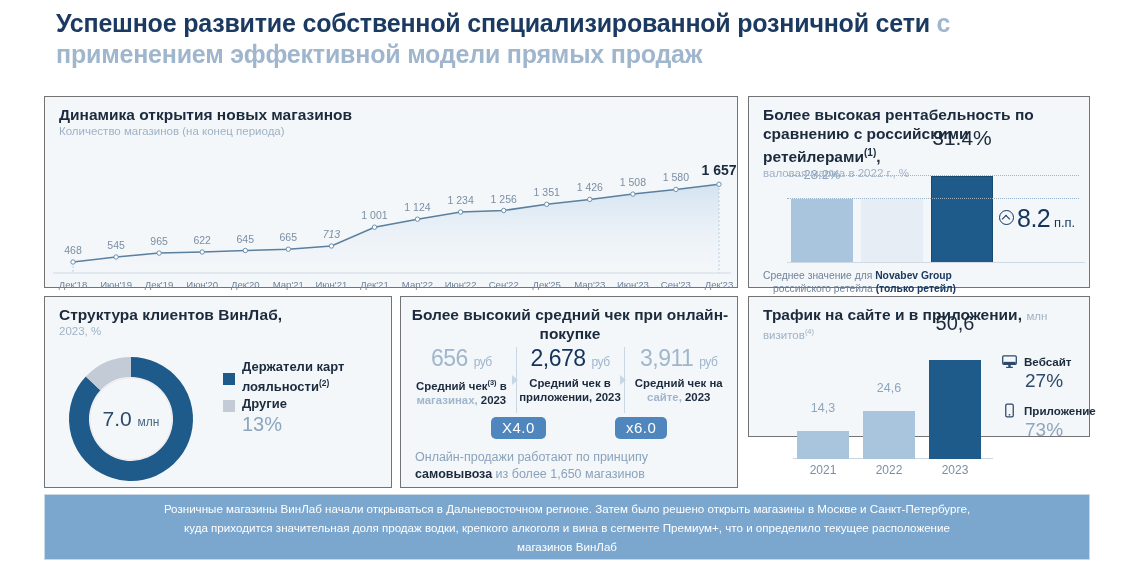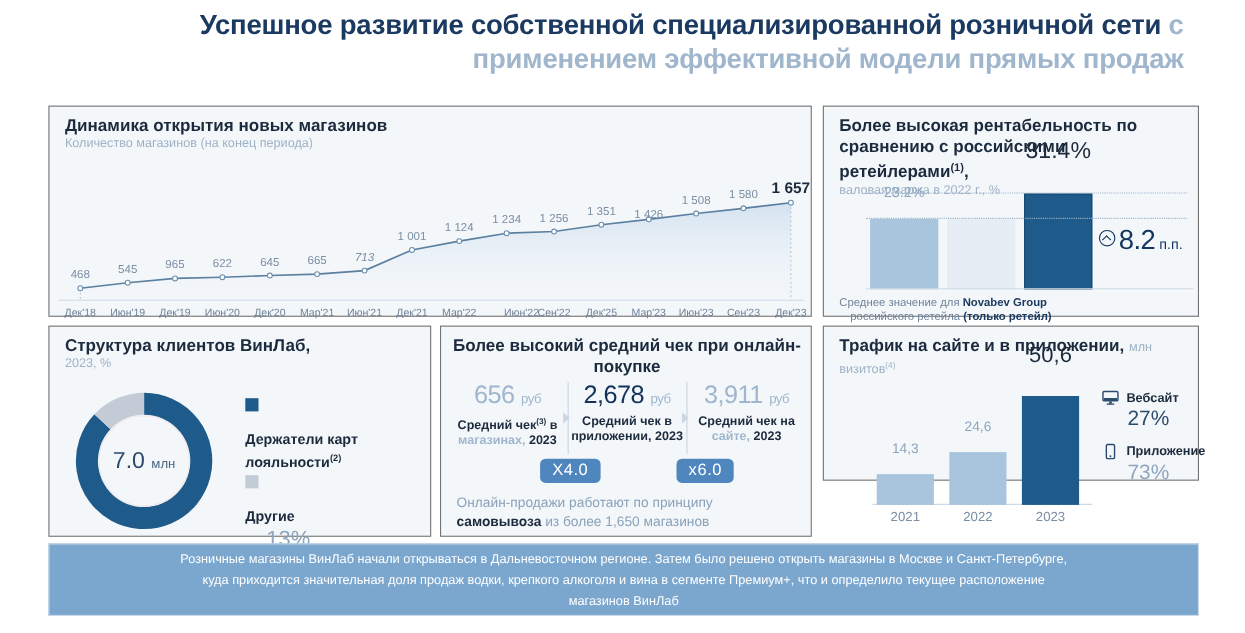--- a/index.html
+++ b/index.html
@@ -8,21 +8,21 @@
     background:#ffffff;
     font-family:"Liberation Sans", sans-serif;
     color:#1f3a5f;
     overflow:hidden;
   }
   .slide{position:relative;width:1132px;height:575px;}
 
   
   .title{
     position:absolute;left:56px;top:8px;width:1020px;
-    text-align:right;font-size:25px;line-height:31px;font-weight:bold;
+    text-align:left;font-size:25px;line-height:31px;font-weight:bold;
     color:#1b3a61;letter-spacing:-0.2px;
   }
   .title .soft{color:#9fb6cd;font-weight:bold;}
 
   
   .panel{
     position:absolute;
     background:#f4f7fa;
     border:1px solid #737373;
     box-sizing:border-box;
@@ -87,21 +87,21 @@
   
   .p-donut .head{position:absolute;left:14px;top:8px;}
   .donut{position:absolute;left:22px;top:58px;width:128px;height:128px;}
   .donut .center{
     position:absolute;left:0;top:0;width:128px;height:128px;
     display:flex;align-items:center;justify-content:center;
   }
   .donut .ctext{font-size:21px;color:#2c4a6b;}
   .donut .ctext span{font-size:12px;color:#4a6783;}
   .legend{position:absolute;left:178px;top:62px;width:160px;}
-  .legend .row{display:flex;align-items:flex-start;gap:18px;margin-bottom:1px;flex-direction:column;}
+  .legend .row{display:flex;align-items:center;gap:7px;margin-bottom:1px;}
   .legend .sw{width:12px;height:12px;flex:0 0 12px;margin-top:3px;}
   .legend .sw.navy{background:#1e5b8a;}
   .legend .sw.grey{background:#c3ccd6;}
   .legend .lb{font-size:13px;font-weight:bold;color:#1b2a3c;line-height:16px;}
   .legend .pv{font-size:20px;color:#2c4a6b;line-height:23px;margin:0 0 4px 19px;}
   .legend .pv.soft{color:#8da5bd;}
 
   
   .p-check .head{position:absolute;left:10px;top:8px;width:318px;text-align:center;}
   .cols{position:absolute;left:6px;top:48px;width:326px;display:flex;}
@@ -217,37 +217,37 @@
           <div class="vl" style="left: 106.1px; top: 102.1px;">965</div>
           <div class="vl" style="left: 149.2px; top: 101px;">622</div>
           <div class="vl" style="left: 192.3px; top: 99.5px;">645</div>
           <div class="vl" style="left: 235.3px; top: 98.2px;">665</div>
           <div class="vl" style="left: 278.4px; top: 95px; font-style: italic;">713</div>
           <div class="vl" style="left: 321.5px; top: 76.2px;">1 001</div>
           <div class="vl" style="left: 364.5px; top: 68.2px;">1 124</div>
           <div class="vl" style="left: 407.6px; top: 61px;">1 234</div>
           <div class="vl" style="left: 450.7px; top: 59.5px;">1 256</div>
           <div class="vl" style="left: 493.7px; top: 53.3px;">1 351</div>
-          <div class="vl" style="left: 536.8px; top: 48.4px; margin-top: 8px;">1 426</div>
+          <div class="vl" style="left: 536.8px; top: 48.4px;">1 426</div>
           <div class="vl" style="left: 579.9px; top: 43.1px;">1 508</div>
           <div class="vl" style="left: 622.9px; top: 38.4px;">1 580</div>
           <div class="vl last" style="left: 666px; top: 33.3px;">1 657</div>
         </div>
     </div>
     <div class="xaxis" id="lc-xaxis">
         <div class="xt" style="left: 20px;">Дек'18</div>
         <div class="xt" style="left: 63.1px;">Июн'19</div>
         <div class="xt" style="left: 106.1px;">Дек'19</div>
         <div class="xt" style="left: 149.2px;">Июн'20</div>
         <div class="xt" style="left: 192.3px;">Дек'20</div>
         <div class="xt" style="left: 235.3px;">Мар'21</div>
         <div class="xt" style="left: 278.4px;">Июн'21</div>
         <div class="xt" style="left: 321.5px;">Дек'21</div>
         <div class="xt" style="left: 364.5px;">Мар'22</div>
-        <div class="xt" style="left: 407.6px; padding-left: 27px;">Июн'22</div>
+        <div class="xt" style="left: 407.6px;">Июн'22</div>
         <div class="xt" style="left: 450.7px;">Сен'22</div>
         <div class="xt" style="left: 493.7px;">Дек'25</div>
         <div class="xt" style="left: 536.8px;">Мар'23</div>
         <div class="xt" style="left: 579.9px;">Июн'23</div>
         <div class="xt" style="left: 622.9px;">Сен'23</div>
         <div class="xt" style="left: 666px;">Дек'23</div>
       </div>
   </div>
 
   <div class="panel p-margin">

